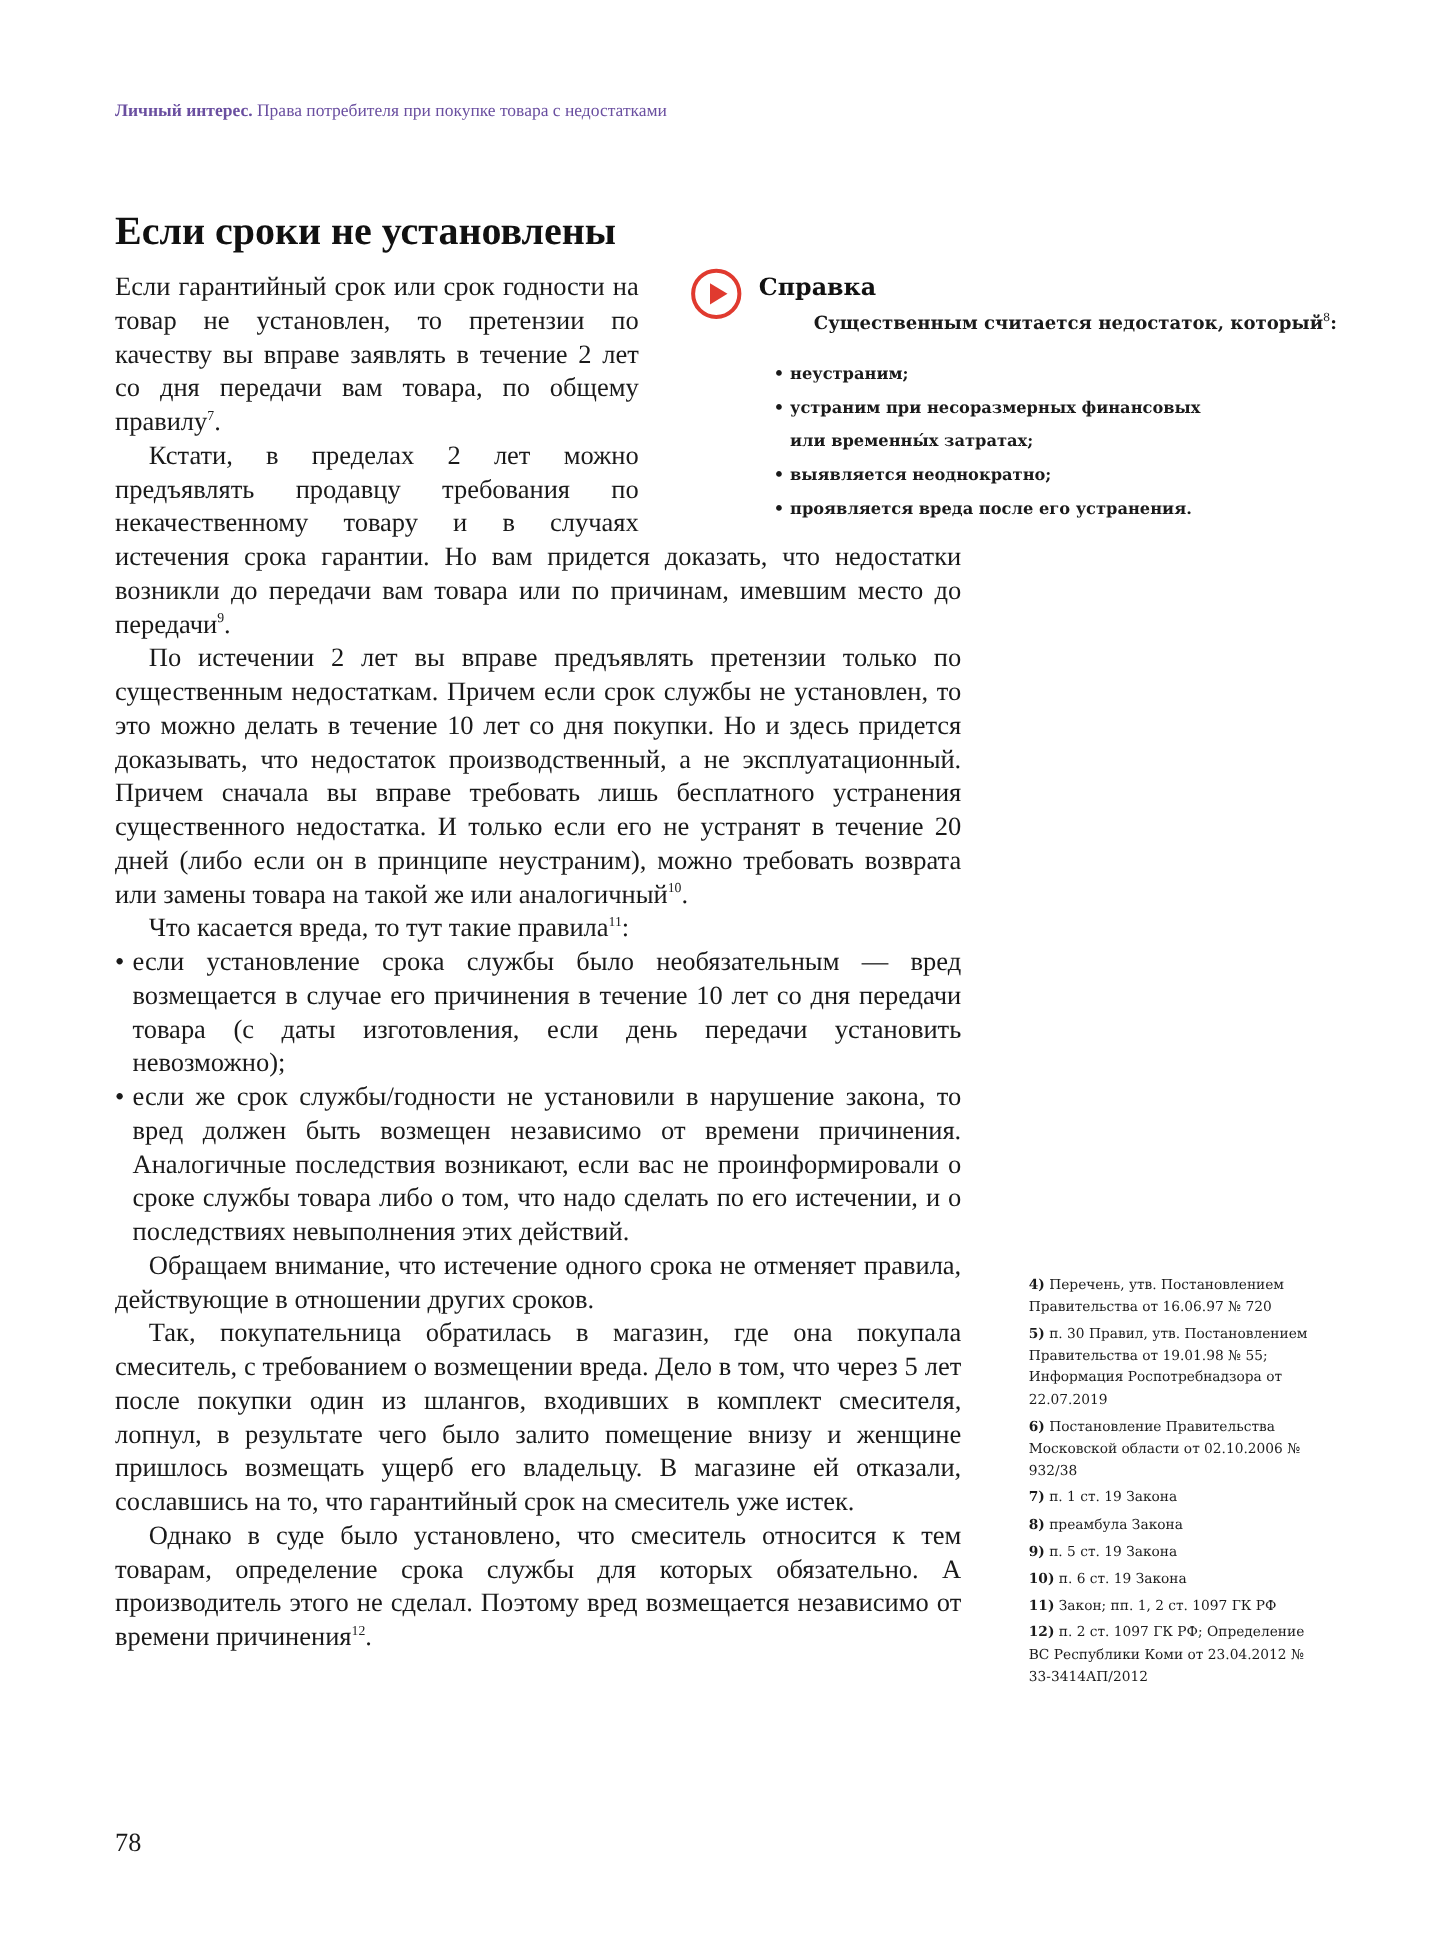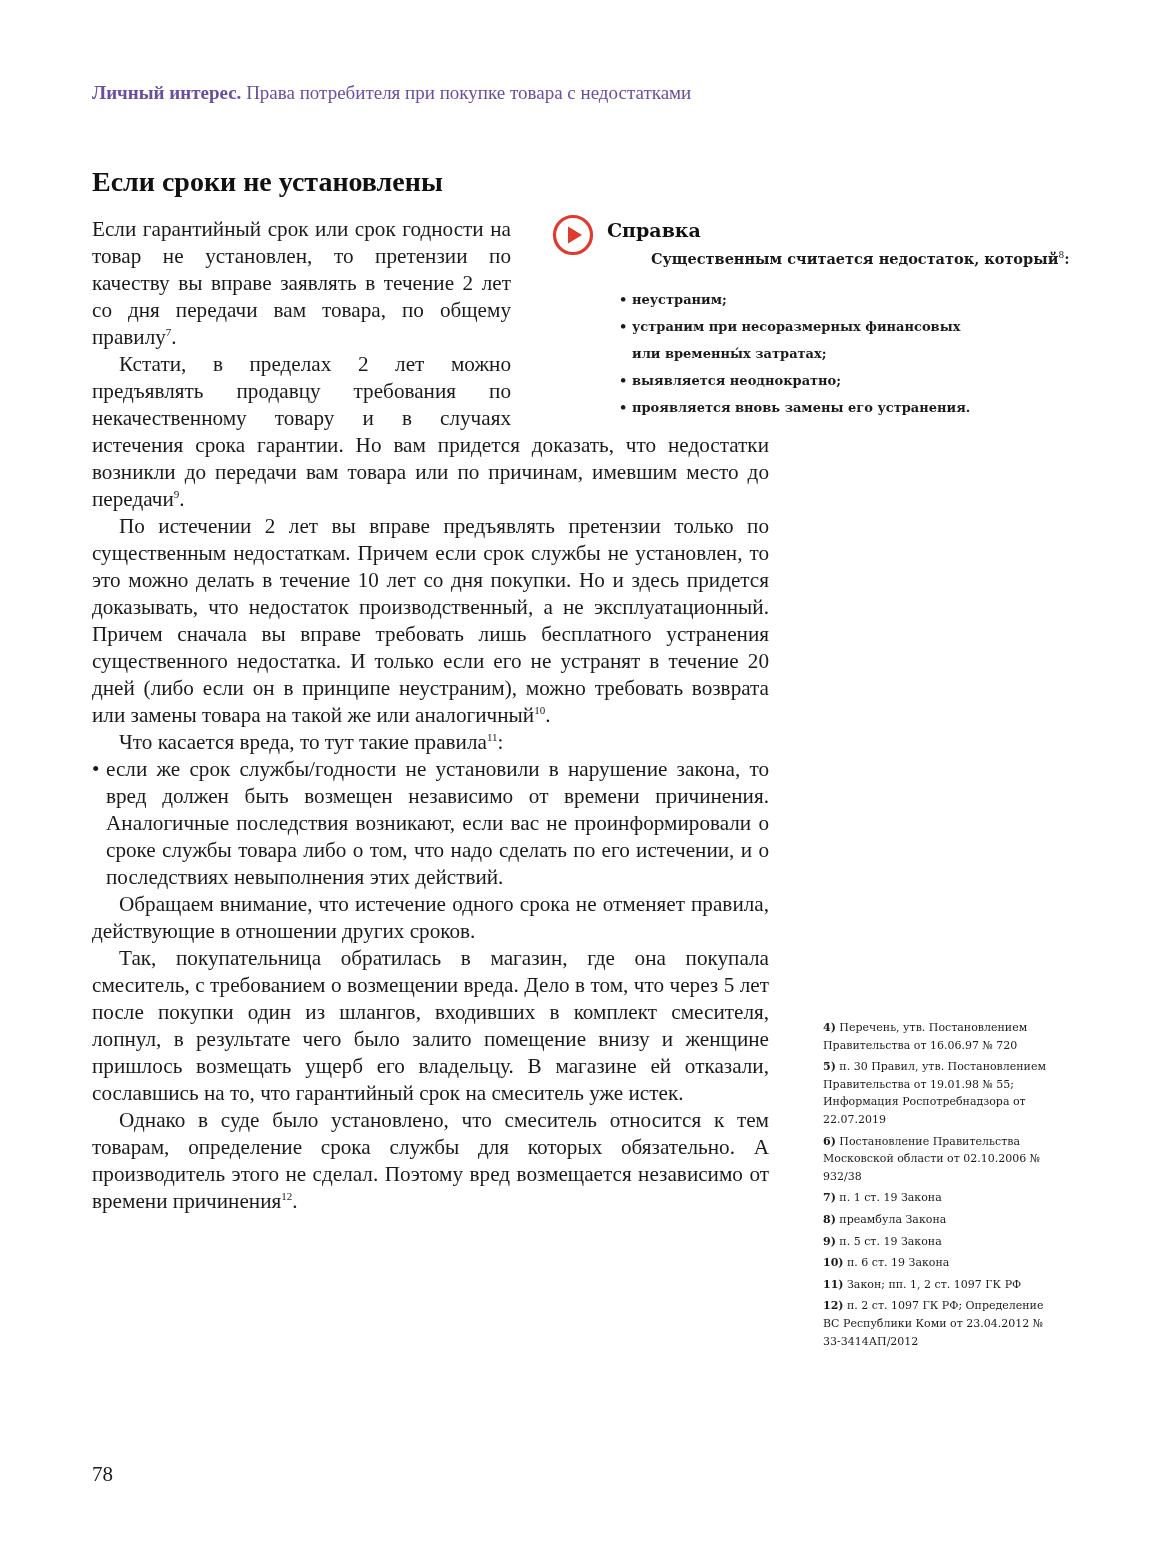--- a/index.html
+++ b/index.html
@@ -1,19 +1,19 @@
 <!DOCTYPE html>
 <html><head>
 <meta charset="utf-8">
 <style>
   html,body{margin:0;padding:0;background:#fff;}
   body{width:1163px;height:1559px;position:relative;font-family:"DejaVu Serif","Liberation Serif",serif;color:#1a1a1a;overflow:hidden;}
-  .running-head{position:absolute;left:92px;top:82px;font-size:19px;color:#6a4fa0;white-space:nowrap;font-family:"Liberation Serif",serif;}
+  .running-head{position:absolute;left:92px;top:82px;font-size:14px;color:#6a4fa0;white-space:nowrap;font-family:"Liberation Serif",serif;}
   .running-head b{font-weight:bold;}
-  .section-title{position:absolute;left:92px;top:166px;font-size:28px;font-weight:bold;font-family:"Liberation Serif",serif;color:#111;}
+  .section-title{position:absolute;left:92px;top:166px;font-size:32px;font-weight:bold;font-family:"Liberation Serif",serif;color:#111;}
   .body{position:absolute;left:92px;top:216px;width:677px;font-family:"Liberation Serif",serif;font-size:21.2px;line-height:27px;text-align:justify;}
   .body p{margin:0;}
   .body p.ind{text-indent:27px;}
   .body sup{font-size:11px;vertical-align:super;line-height:0;}
   .float-gap{float:right;width:258px;height:216px;}
   .body ul{margin:0;padding:0;list-style:none;}
   .body ul li{position:relative;padding-left:14px;}
   .body ul li:before{content:"•";position:absolute;left:0;top:0;}
   .note{position:absolute;left:552px;top:214px;width:500px;font-family:"DejaVu Serif",serif;}
   .note-icon{position:absolute;left:0;top:0;width:42px;height:42px;}
@@ -38,40 +38,41 @@
 
 <h2 class="section-title" data-name="section-title" style="margin:0">Если сроки не установлены</h2>
 
 <div class="body" data-name="body-text">
   <div class="float-gap" data-name="note-float-space"></div>
   <p data-name="paragraph-1"><span>Если гарантийный срок или срок годности на товар не установлен, то претензии по качеству вы вправе заявлять в течение 2 лет со дня передачи вам товара, по общему правилу</span><sup data-name="footnote-ref">7</sup><span>.</span></p>
   <p class="ind" data-name="paragraph-2"><span>Кстати, в пределах 2 лет можно предъявлять продавцу требования по некачественному товару и в случаях истечения срока гарантии. Но вам придется доказать, что недостатки возникли до передачи вам товара или по причинам, имевшим место до передачи</span><sup data-name="footnote-ref">9</sup><span>.</span></p>
   <p class="ind" data-name="paragraph-3"><span>По истечении 2 лет вы вправе предъявлять претензии только по существенным недостаткам. Причем если срок службы не установлен, то это можно делать в течение 10 лет со дня покупки. Но и здесь придется доказывать, что недостаток производственный, а не эксплуатационный. Причем сначала вы вправе требовать лишь бесплатного устранения существенного недостатка. И только если его не устранят в течение 20 дней (либо если он в принципе неустраним), можно требовать возврата или замены товара на такой же или аналогичный</span><sup data-name="footnote-ref">10</sup><span>.</span></p>
   <p class="ind" data-name="paragraph-4"><span>Что касается вреда, то тут такие правила</span><sup data-name="footnote-ref">11</sup><span>:</span></p>
   <ul data-name="harm-rules-list">
+    <li data-name="list-item">если установление срока службы было необязательным — вред возмещается в случае его причинения в течение 10 лет со дня передачи товара (с даты изготовления, если день передачи установить невозможно);</li>
     <li data-name="list-item">если же срок службы/годности не установили в нарушение закона, то вред должен быть возмещен независимо от времени причинения. Аналогичные последствия возникают, если вас не проинформировали о сроке службы товара либо о том, что надо сделать по его истечении, и о последствиях невыполнения этих действий.</li>
   </ul>
   <p class="ind" data-name="paragraph-5">Обращаем внимание, что истечение одного срока не отменяет правила, действующие в отношении других сроков.</p>
   <p class="ind" data-name="paragraph-6">Так, покупательница обратилась в магазин, где она покупала смеситель, с требованием о возмещении вреда. Дело в том, что через 5 лет после покупки один из шлангов, входивших в комплект смесителя, лопнул, в результате чего было залито помещение внизу и женщине пришлось возмещать ущерб его владельцу. В магазине ей отказали, сославшись на то, что гарантийный срок на смеситель уже истек.</p>
   <p class="ind" data-name="paragraph-7"><span>Однако в суде было установлено, что смеситель относится к тем товарам, определение срока службы для которых обязательно. А производитель этого не сделал. Поэтому вред возмещается независимо от времени причинения</span><sup data-name="footnote-ref">12</sup><span>.</span></p>
 </div>
 
 <div class="note" data-name="reference-note">
   <svg class="note-icon" data-name="play-circle-icon" viewBox="0 0 42 42">
     <circle cx="21" cy="21" r="18.5" fill="none" stroke="#e03a2f" stroke-width="3.2"></circle>
     <polygon points="16,12.5 30,21 16,29.5" fill="#e03a2f"></polygon>
   </svg>
   <div class="note-title" data-name="note-title">Справка</div>
   <div class="note-lead" data-name="note-lead"><span>Существенным считается недостаток, который</span><sup data-name="footnote-ref">8</sup><span>:</span></div>
   <ul class="note-list" data-name="note-list">
     <li data-name="note-item">неустраним;</li>
     <li data-name="note-item">устраним при несоразмерных финансовых</li>
     <li data-name="note-item-continuation" style="list-style:none">или временны́х затратах;</li>
     <li data-name="note-item">выявляется неоднократно;</li>
-    <li data-name="note-item">проявляется вновь замены его устранения.</li>
+    <li data-name="note-item">проявляется вреда после его устранения.</li>
   </ul>
 </div>
 
 <div class="footnotes" data-name="footnotes">
   <p class="fn" data-name="footnote"><b>4)</b> <span>Перечень, утв. Постановлением Правительства от 16.06.97 № 720</span></p>
   <p class="fn" data-name="footnote"><b>5)</b> <span>п. 30 Правил, утв. Постановлением Правительства от 19.01.98 № 55; Информация Роспотребнадзора от 22.07.2019</span></p>
   <p class="fn" data-name="footnote"><b>6)</b> <span>Постановление Правительства Московской области от 02.10.2006 № 932/38</span></p>
   <p class="fn" data-name="footnote"><b>7)</b> <span>п. 1 ст. 19 Закона</span></p>
   <p class="fn" data-name="footnote"><b>8)</b> <span>преамбула Закона</span></p>
   <p class="fn" data-name="footnote"><b>9)</b> <span>п. 5 ст. 19 Закона</span></p>

